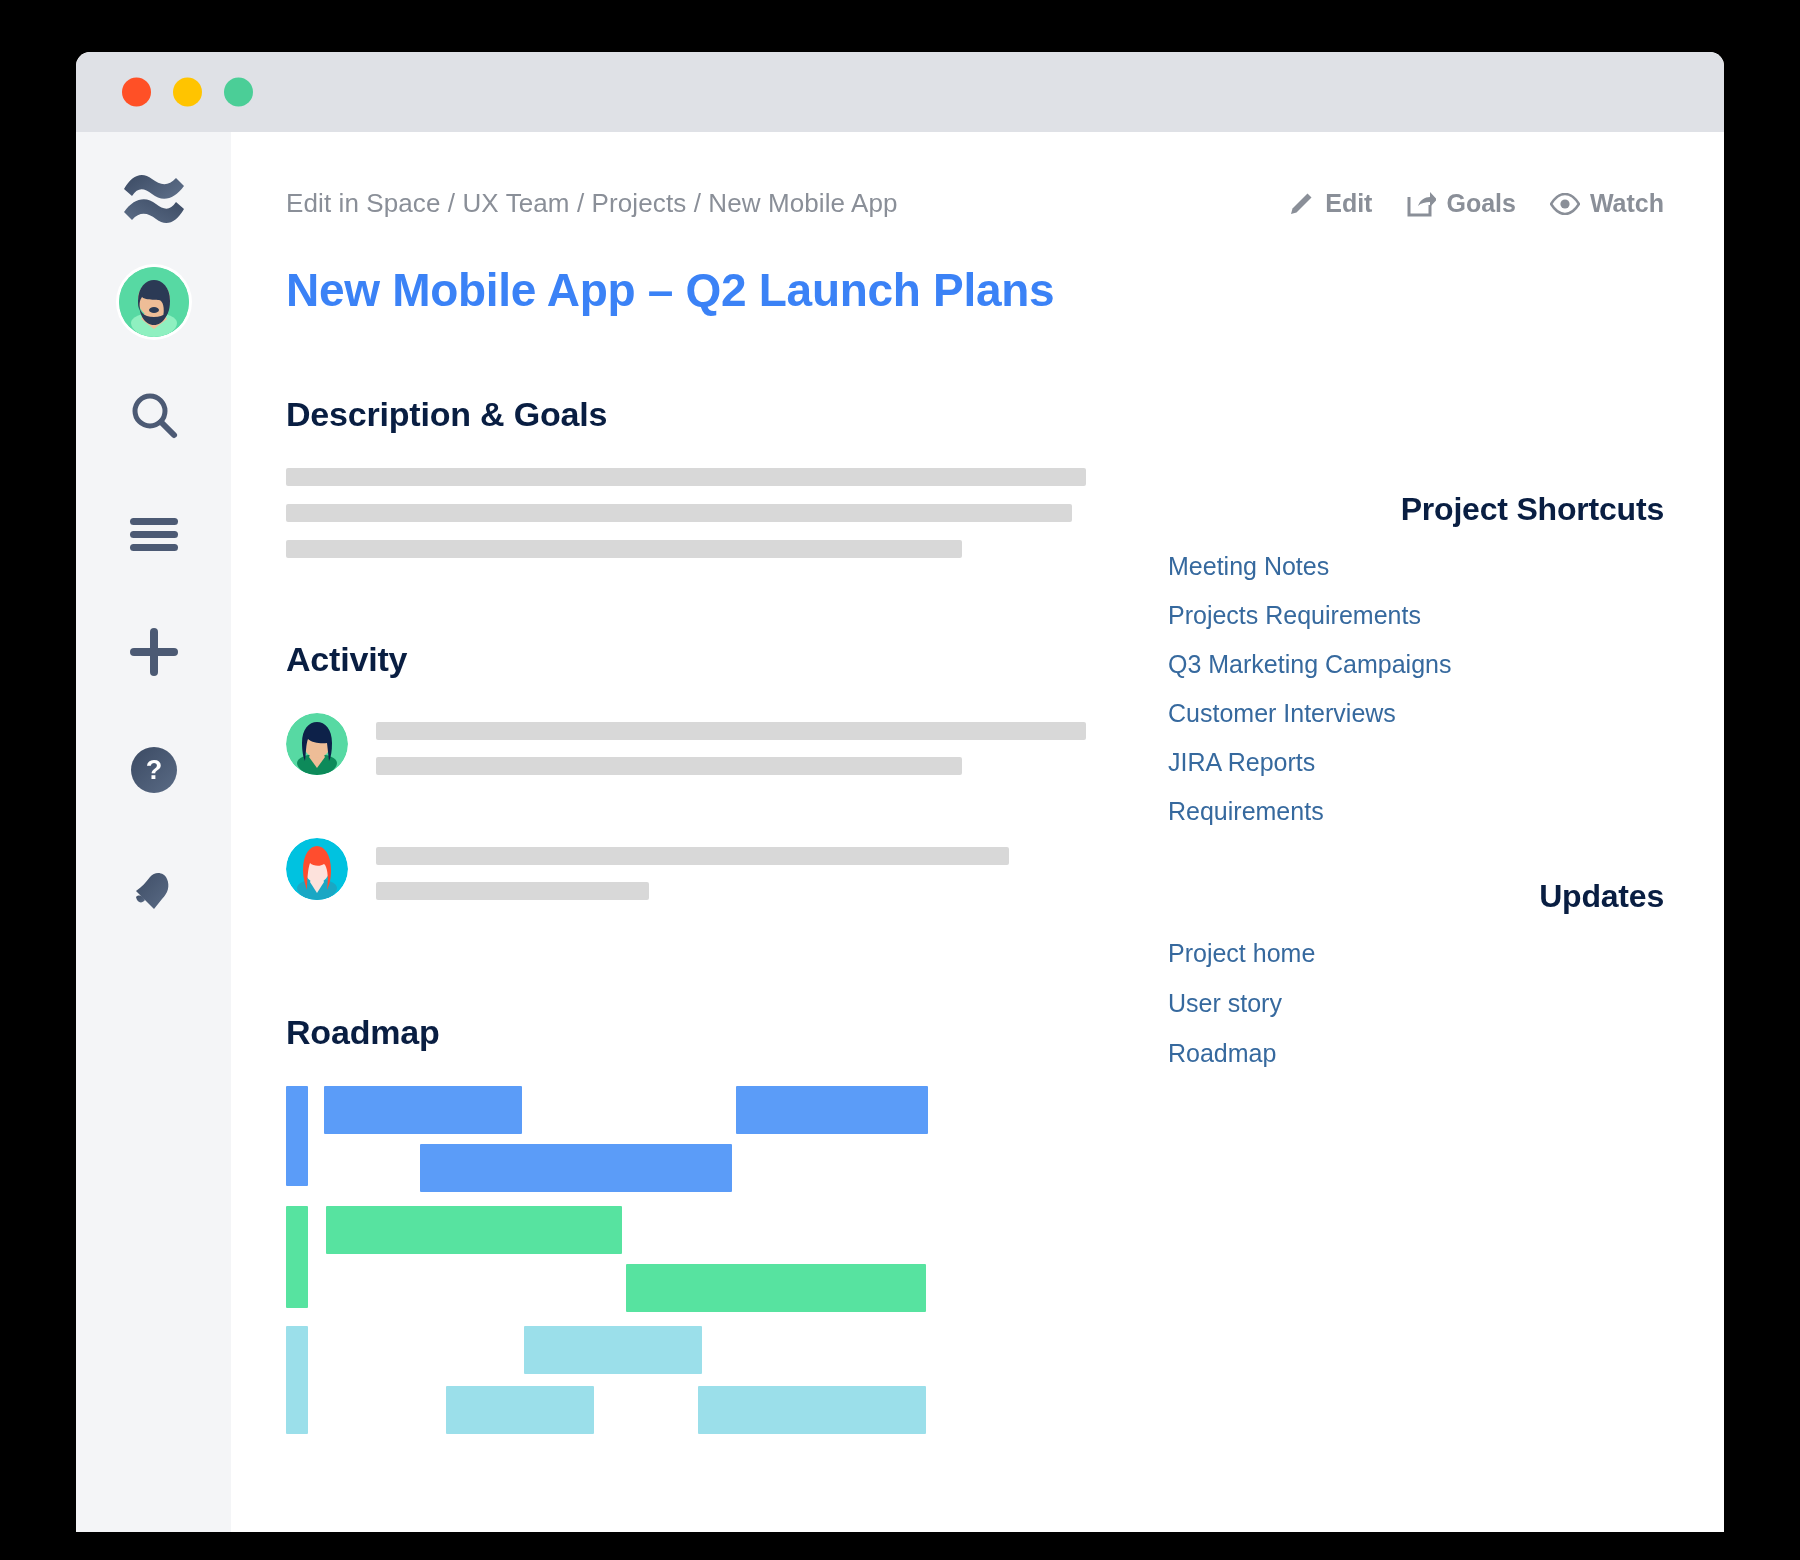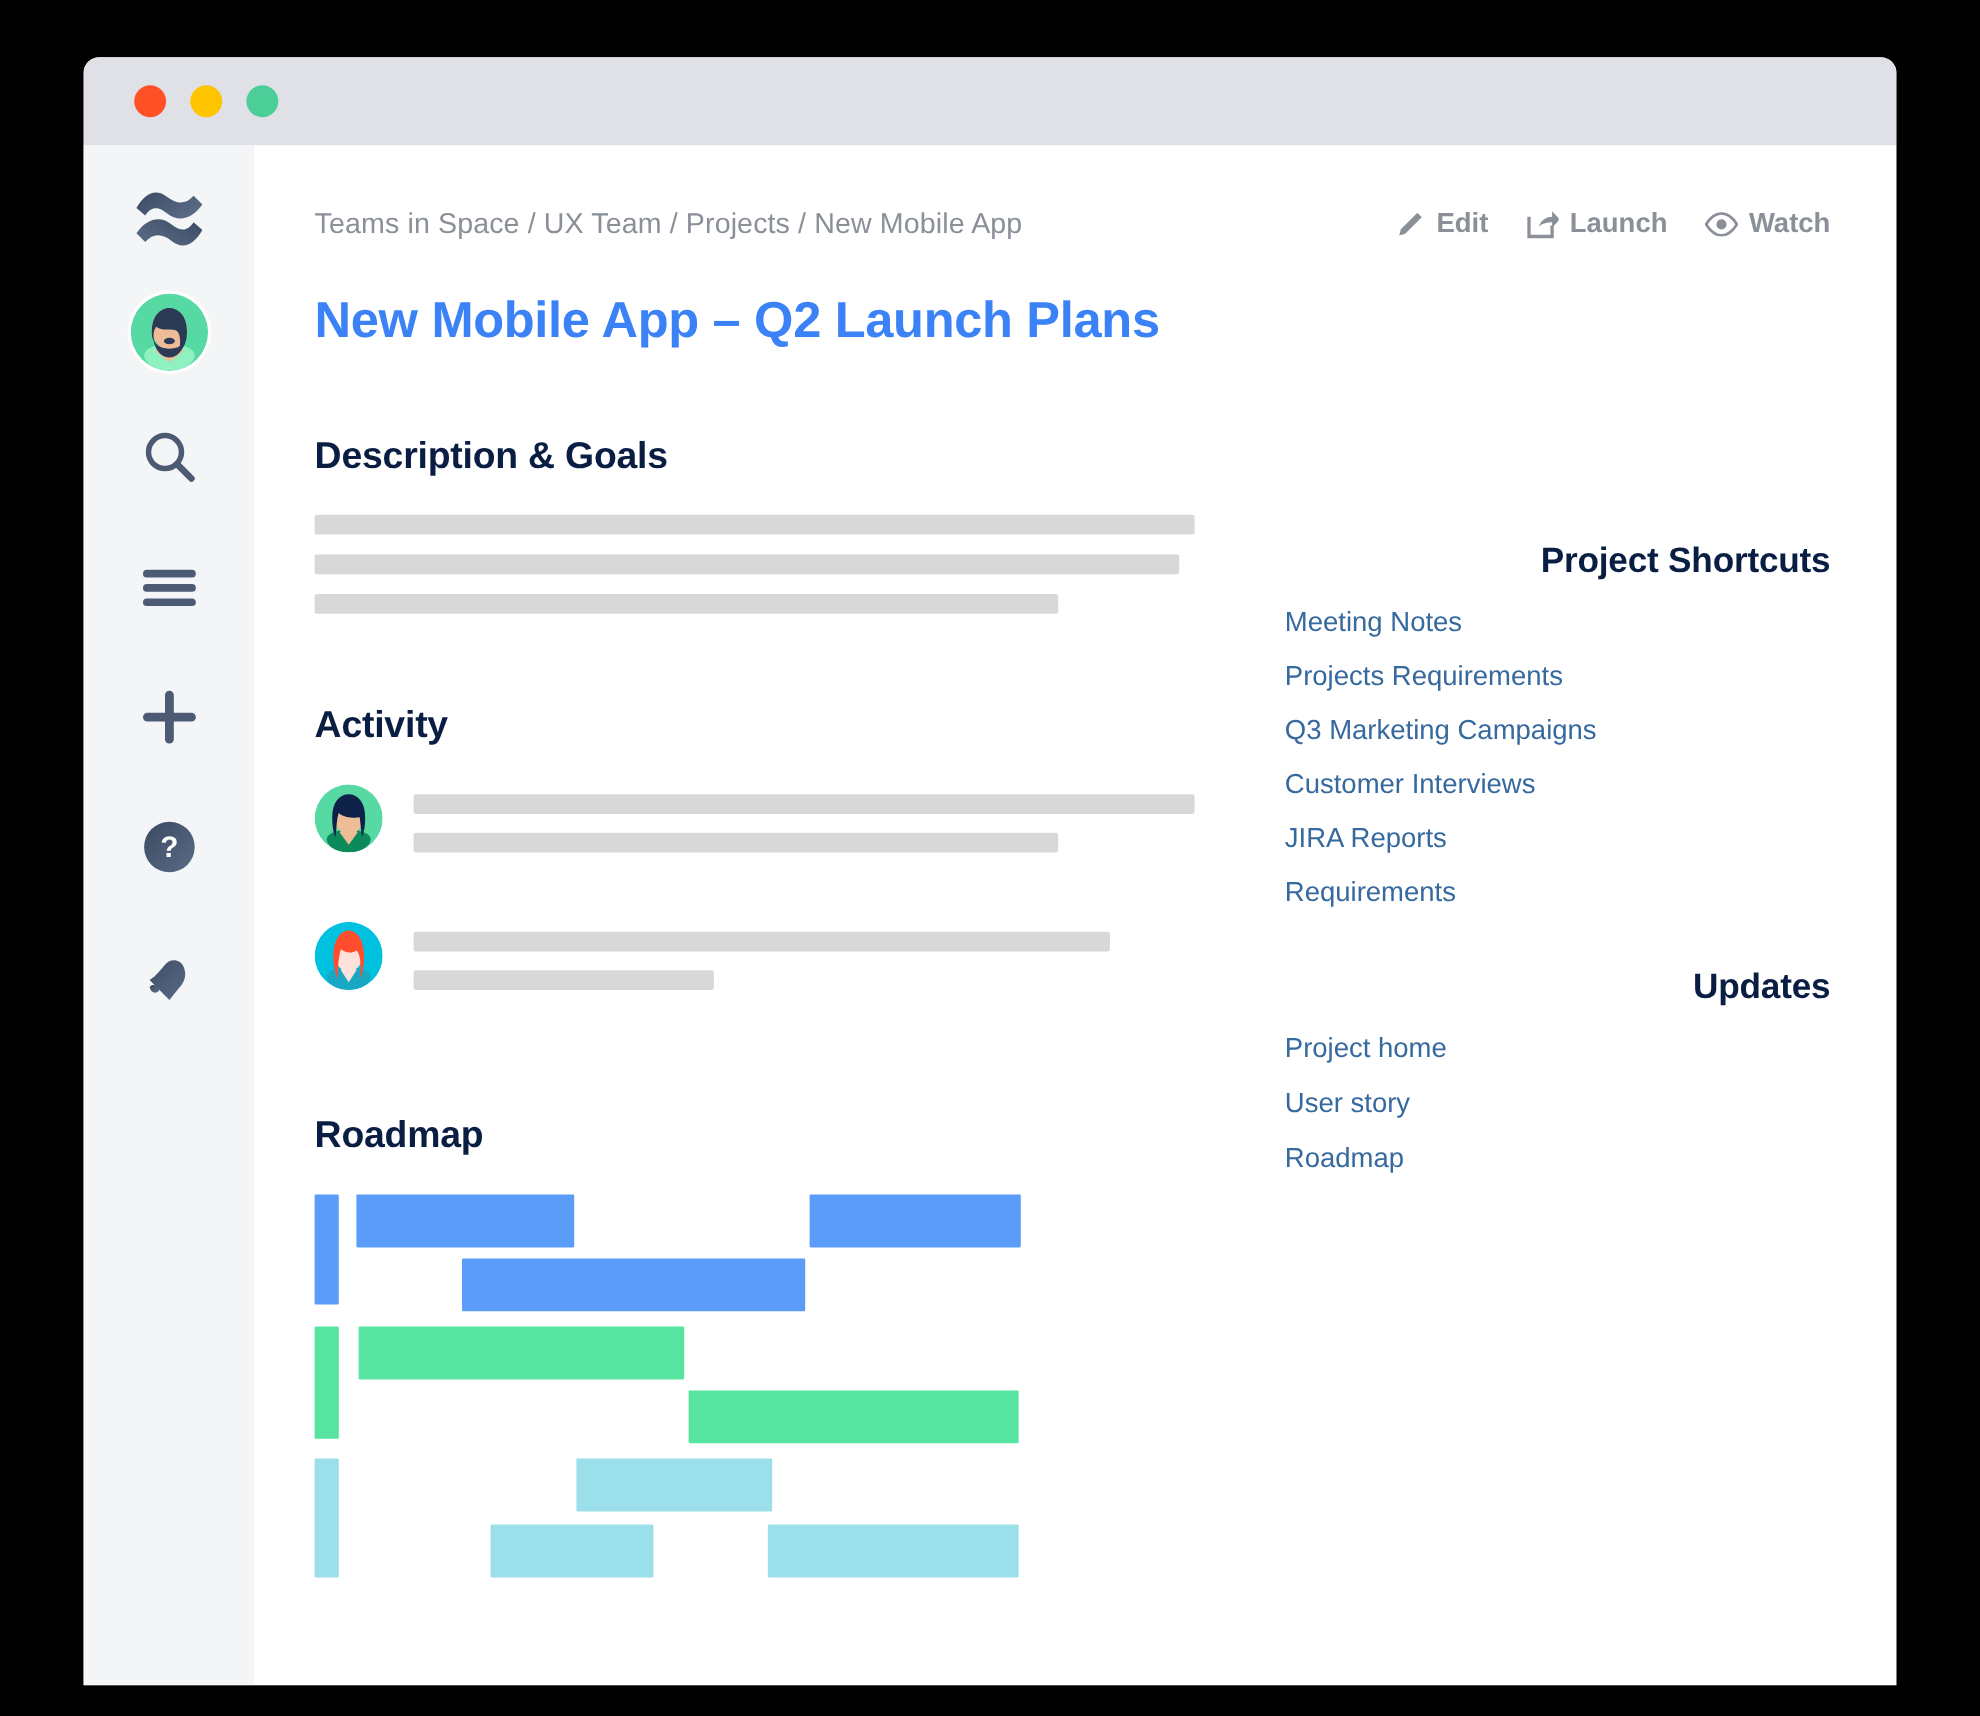--- a/index.html
+++ b/index.html
@@ -319,40 +319,40 @@
             <path d="M8 31 C11 28, 15 30, 17 34 C14 38, 9 37, 8 31 Z" fill="url(#bgrad)"></path>
           </svg>
         </span>
       </div>
 
     </div>
 
     <div id="content">
 
       <div id="topbar">
-        <div id="breadcrumb">Teams in Space / UX Team / Projects / New Mobile App</div>
+        <div id="breadcrumb">Edit in Space / UX Team / Projects / New Mobile App</div>
         <div id="page-actions">
 
           <div class="action">
             <span>
               <svg width="28" height="28" viewBox="0 0 28 28">
                 <path d="M4 24 L5.5 18.5 L20.5 3.5 L24.5 7.5 L9.5 22.5 Z" fill="#8a8f98"></path>
               </svg>
             </span>
             <span>Edit</span>
           </div>
 
           <div class="action">
             <span>
               <svg width="30" height="28" viewBox="0 0 30 28">
                 <path d="M3 7 L3 25 L24 25 L24 15" fill="none" stroke="#8a8f98" stroke-width="3"></path>
                 <path d="M12 16 C14 10, 19 7, 24 7 L24 2 L31 9.5 L24 17 L24 12 C19.5 12, 15 13, 12 16 Z" fill="#8a8f98"></path>
               </svg>
             </span>
-            <span>Launch</span>
+            <span>Goals</span>
           </div>
 
           <div class="action">
             <span>
               <svg width="30" height="22" viewBox="0 0 30 22">
                 <path d="M1 11 C6 3, 11 1, 15 1 C19 1, 24 3, 29 11 C24 19, 19 21, 15 21 C11 21, 6 19, 1 11 Z" fill="none" stroke="#8a8f98" stroke-width="2.6"></path>
                 <circle cx="15" cy="11" r="4.6" fill="#8a8f98"></circle>
               </svg>
             </span>
             <span>Watch</span>

